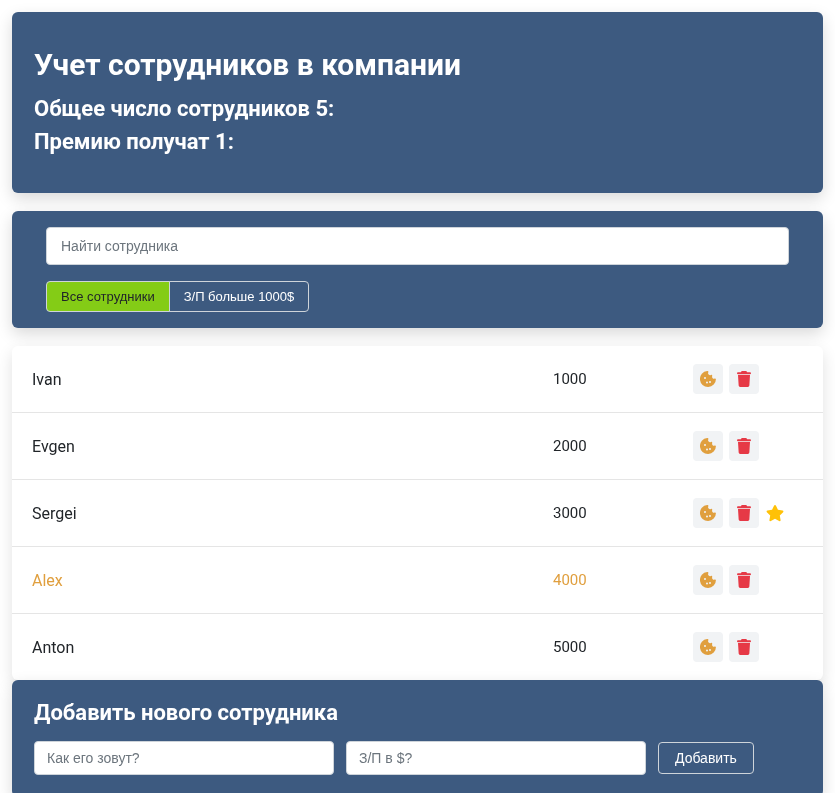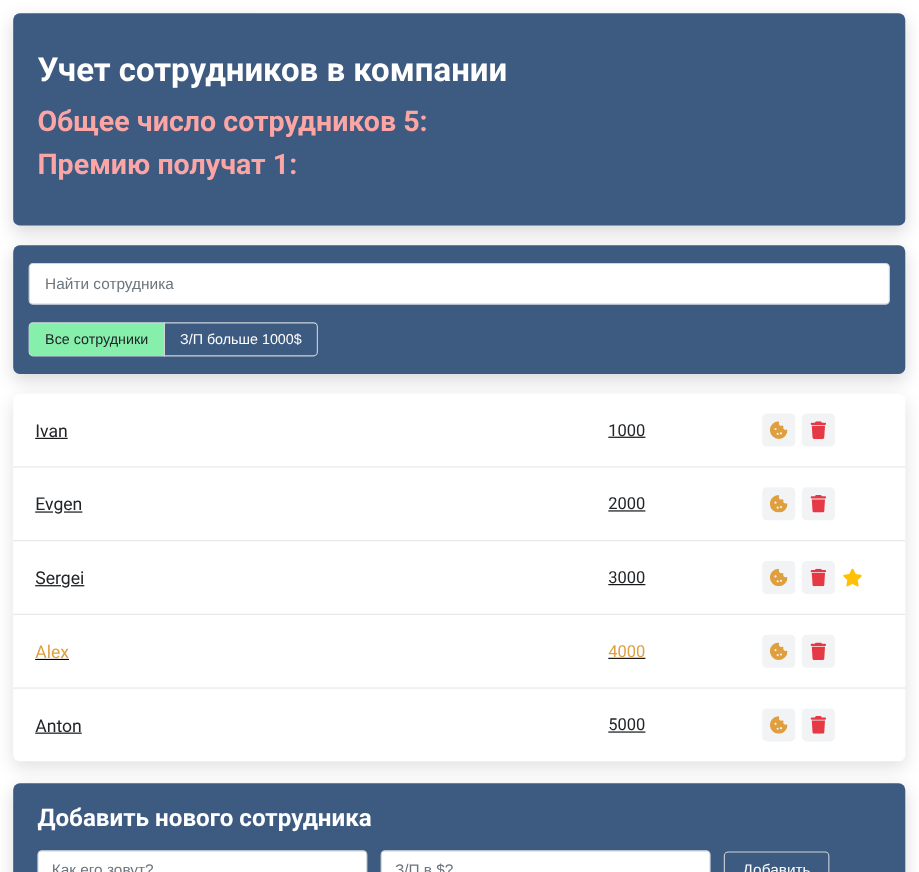--- a/index.html
+++ b/index.html
@@ -15,26 +15,26 @@
       margin-bottom: 18px;
       box-shadow: 0 6px 16px rgba(0,0,0,0.15);
     }
     .header-title {
       color: #fff;
       font-size: 30px;
       font-weight: 700;
       margin-bottom: 10px;
     }
     .header-sub {
-      color: #fca5a5;
-      font-size: 26px;
+      color: #ffffff;
+      font-size: 22px;
       font-weight: 700;
       line-height: 1.5;
     }
-    .search-panel { padding: 16px 14px; }
+    .search-panel { padding: 16px 34px; }
     .search-input {
       width: 100%;
       padding: 10px 14px;
       border: 1px solid #ced4da;
       border-radius: 4px;
       font-size: 14px;
       color: #495057;
       background: #fff;
       margin-bottom: 16px;
     }
@@ -44,28 +44,26 @@
       background: transparent;
       color: #fff;
       border: 1px solid #ced4da;
       padding: 7px 14px;
       font-size: 13px;
       cursor: pointer;
       margin-left: -1px;
     }
     .btn-filter:first-child { border-radius: 4px 0 0 4px; margin-left: 0; }
     .btn-filter:last-child { border-radius: 0 4px 4px 0; text-align: center; }
-    .btn-filter.active { background: #86efac; color: #212529; }
+    .btn-filter.active { background: #84cc16; color: #212529; }
     .list {
       list-style: none;
       background: #fff;
       border-radius: 6px;
       box-shadow: 0 6px 16px rgba(0,0,0,0.12);
-      margin-bottom: 20px;
-      text-decoration: underline;
     }
     .list-item {
       display: flex;
       align-items: center;
       padding: 18px 20px;
       border-bottom: 1px solid #e5e5e5;
     }
     .list-item:last-child { border-bottom: none; }
     .emp-name { flex: 1; font-size: 16px; color: #212529; }
     .emp-salary {

